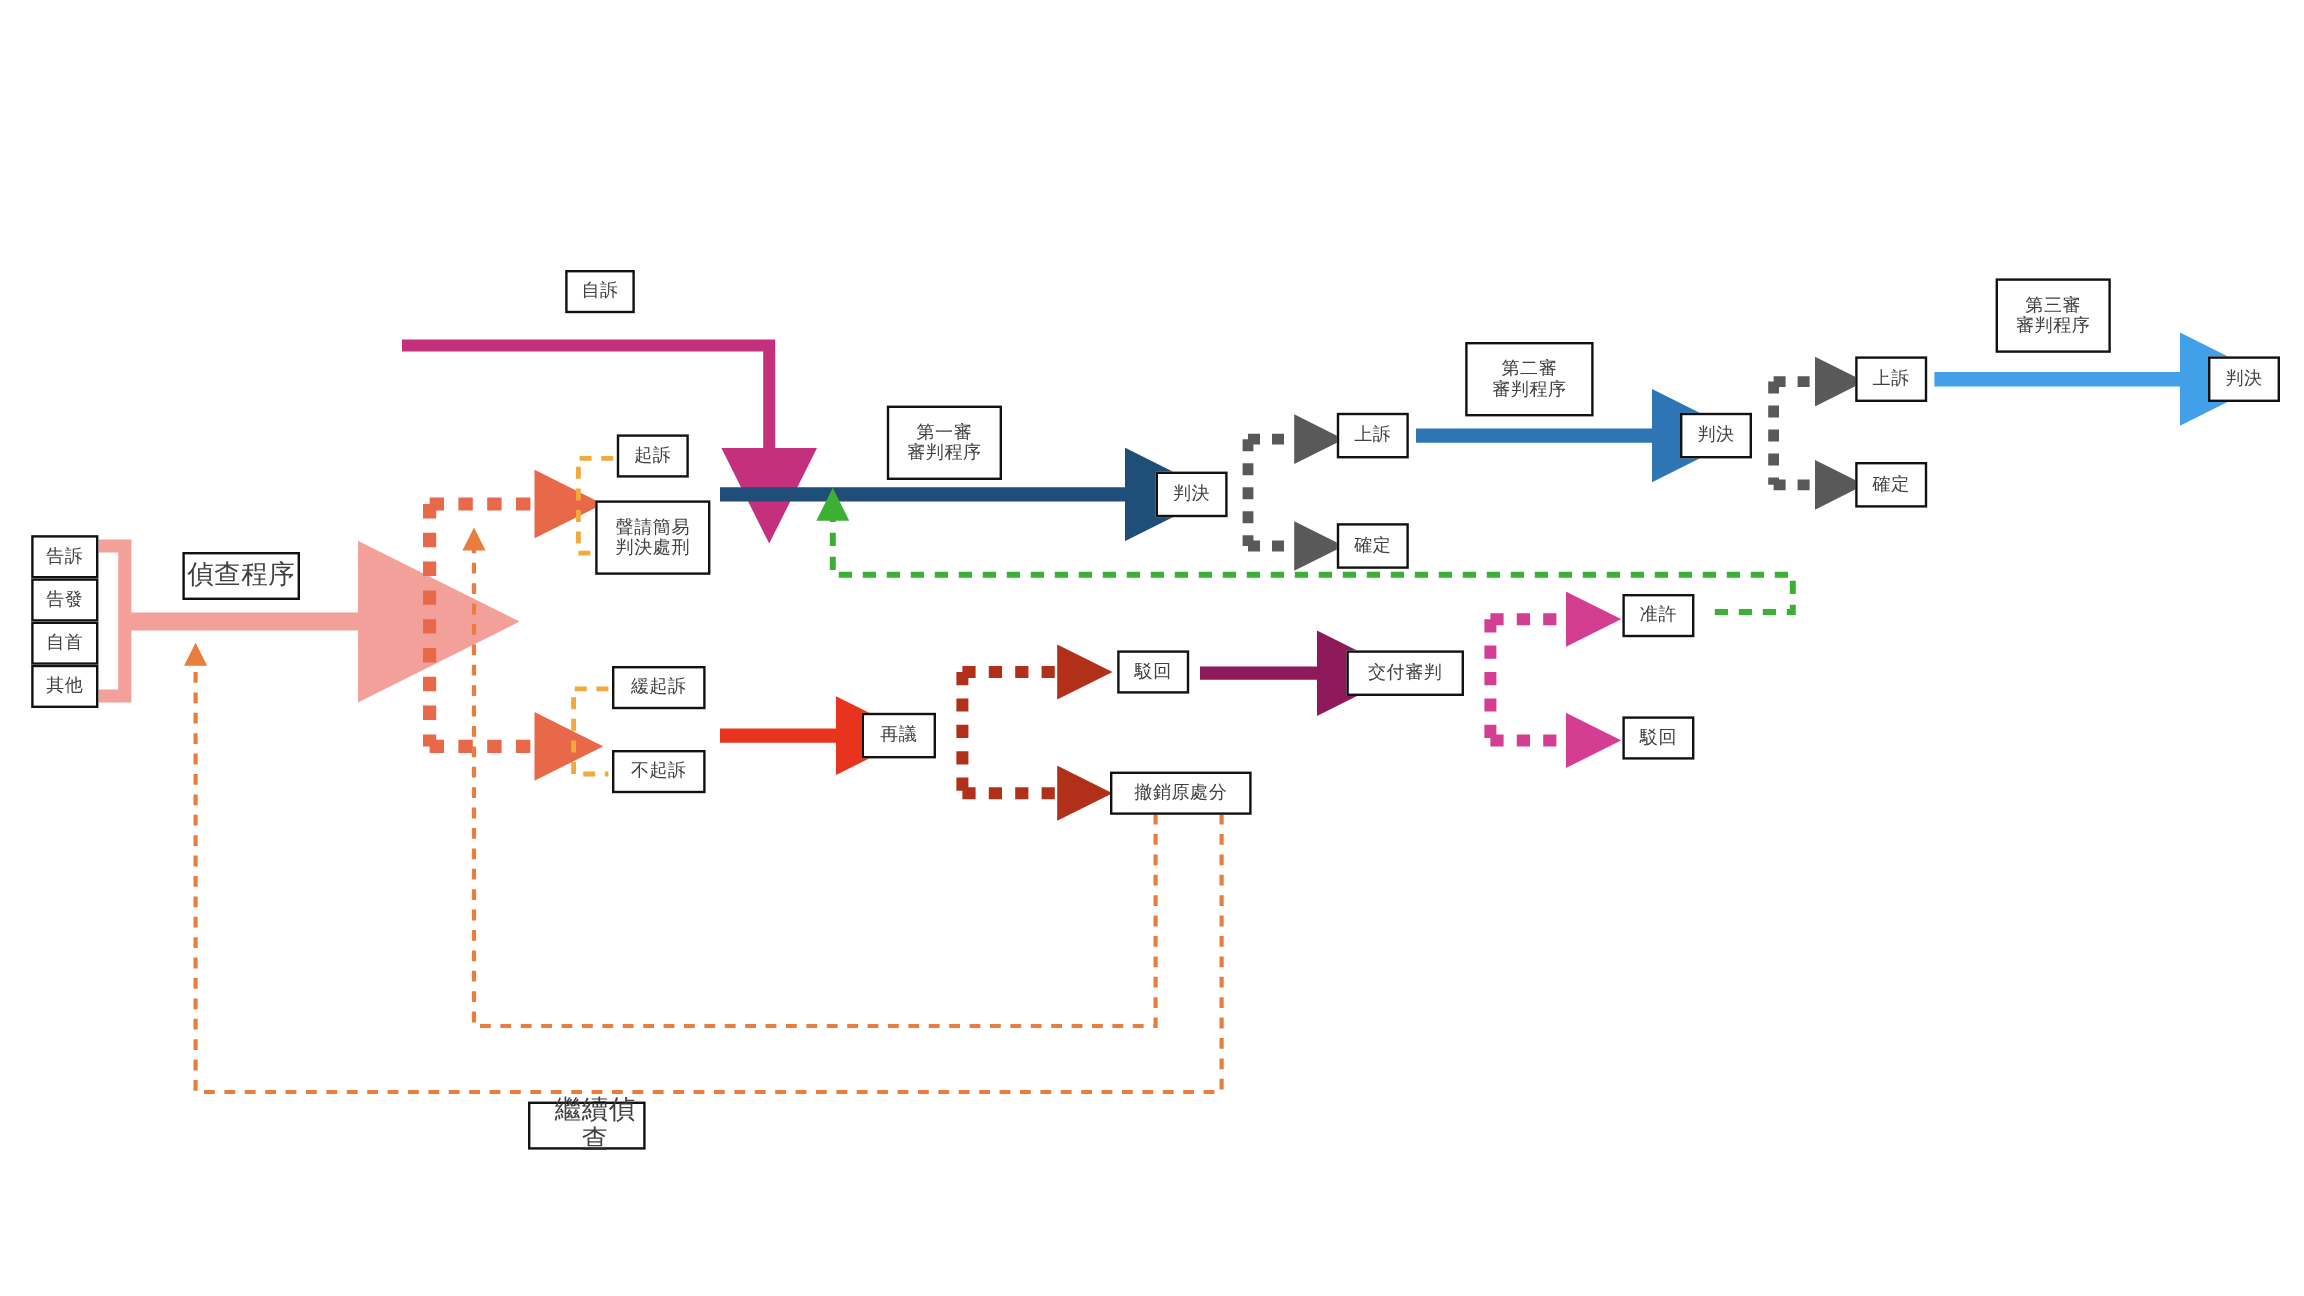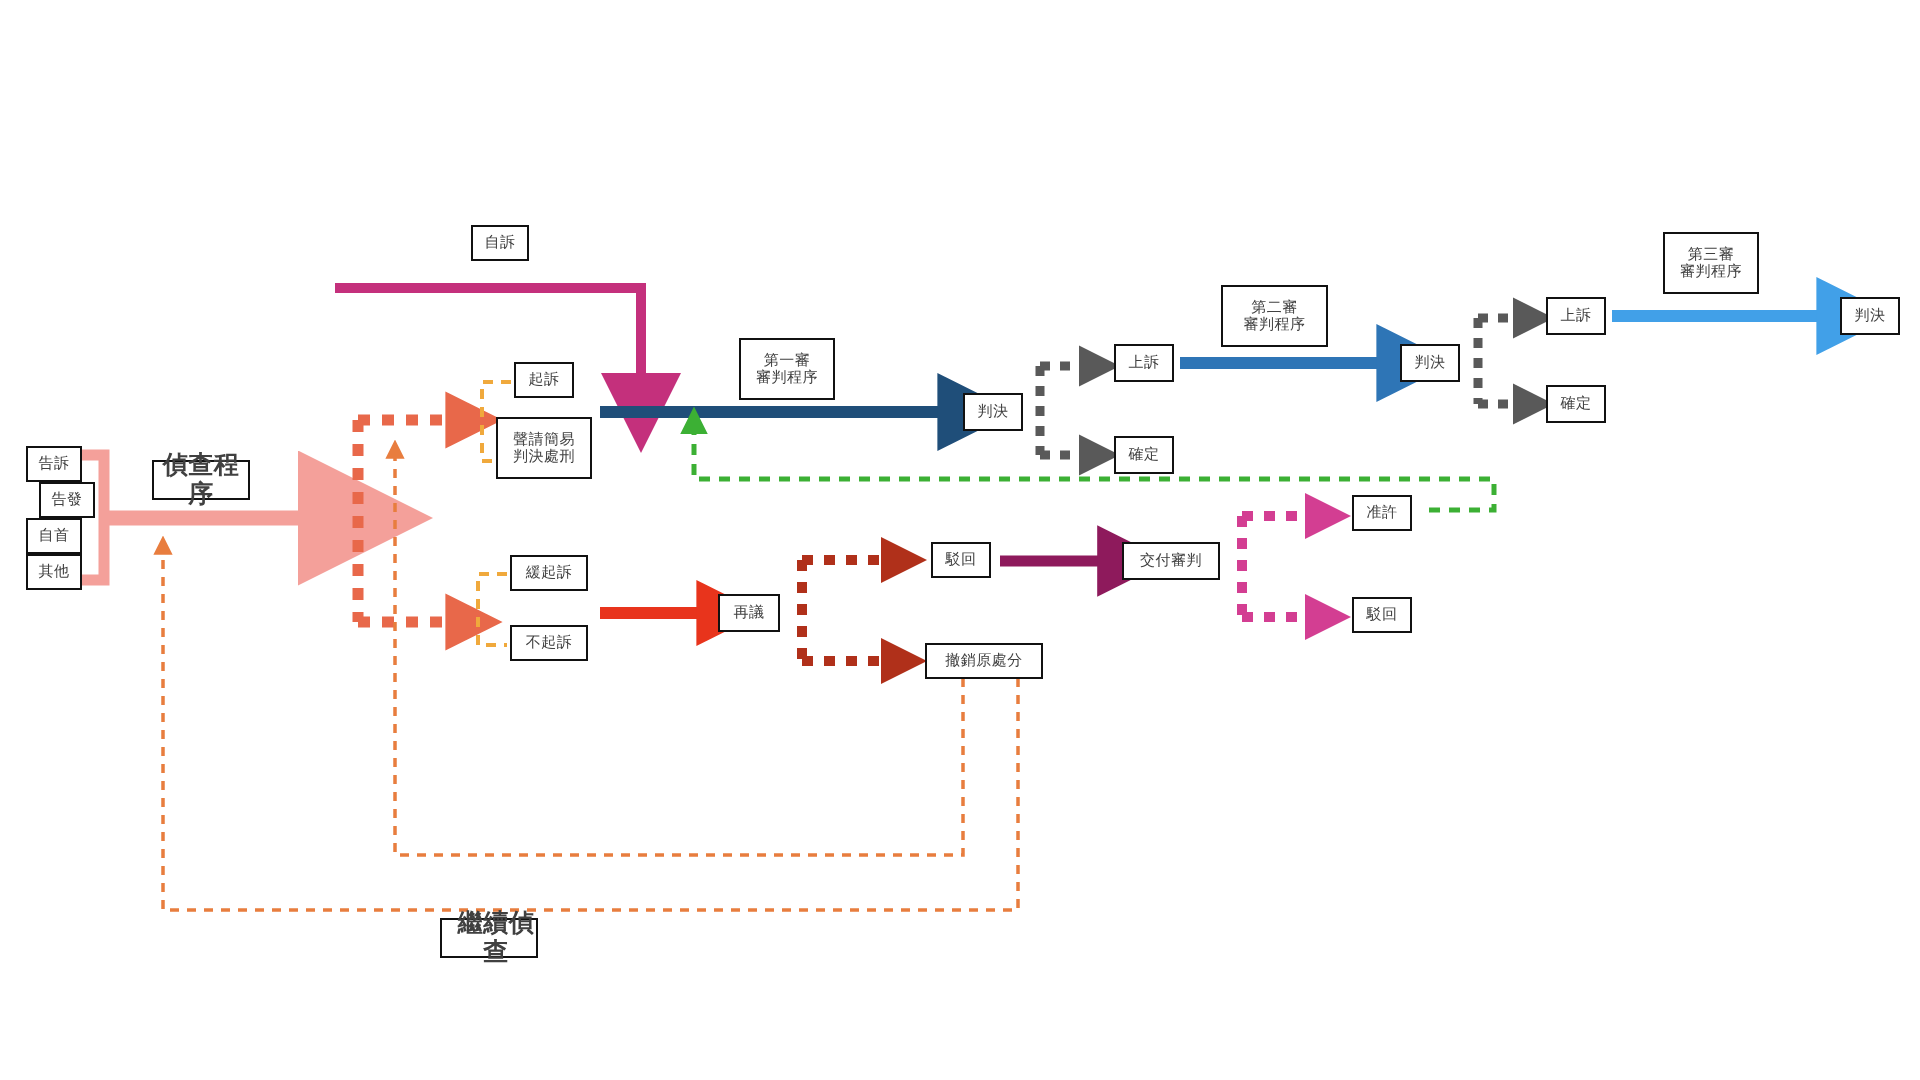--- a/index.html
+++ b/index.html
@@ -7,21 +7,21 @@
        font-family:"DejaVu Sans","Liberation Sans",sans-serif;}
   #stage{position:relative;width:1920px;height:1080px;background:#fff;}
   svg#wires{position:absolute;left:0;top:0;width:1920px;height:1080px;}
   .node{position:absolute;box-sizing:border-box;background:#ffffff;
         border:2.5px solid #111111;color:#404040;
         display:flex;align-items:center;justify-content:center;
         text-align:center;line-height:1.15;
         font-family:"DejaVu Sans","Liberation Sans",sans-serif;
         letter-spacing:0.5px;white-space:pre-line;}
   .n-sm{font-size:15px;}
-  .n-md{font-size:25px;font-weight:bold;}
+  .n-md{font-size:22px;}
 </style>
 </head>
 <body>
 
 <div id="stage">
 
   <svg id="wires" viewBox="0 0 1920 1080">
     <defs>
       <marker id="ah-pink" markerWidth="9" markerHeight="9" refX="1.2" refY="4.5" orient="auto" markerUnits="strokeWidth">
         <path d="M0,0 L9,4.5 L0,9 z" fill="#f4a09a"></path>
@@ -136,21 +136,21 @@
 
     <g>
       <path d="M963,661 L963,855 L395,855 L395,456" fill="none" stroke="#e87d3e" stroke-width="3.5" stroke-dasharray="9 8" marker-end="url(#ah-contorange)"></path>
     </g>
     <g>
       <path d="M1018,661 L1018,910 L163,910 L163,552" fill="none" stroke="#e87d3e" stroke-width="3.5" stroke-dasharray="9 8" marker-end="url(#ah-contorange)"></path>
     </g>
   </svg>
 
   <div class="node n-sm" style="left:26px;top:446px;width:56px;height:36px;">告訴</div>
-  <div class="node n-sm" style="left:26px;top:482px;width:56px;height:36px;margin-left:13px;">告發</div>
+  <div class="node n-sm" style="left:26px;top:482px;width:56px;height:36px;">告發</div>
   <div class="node n-sm" style="left:26px;top:518px;width:56px;height:36px;">自首</div>
   <div class="node n-sm" style="left:26px;top:554px;width:56px;height:36px;">其他</div>
 
   <div class="node n-md" style="left:152px;top:460px;width:98px;height:40px;">偵查程序</div>
 
   <div class="node n-sm" style="left:471px;top:225px;width:58px;height:36px;">自訴</div>
 
   <div class="node n-sm" style="left:514px;top:362px;width:60px;height:36px;">起訴</div>
   <div class="node n-sm" style="left:496px;top:417px;width:96px;height:62px;">聲請簡易
 判決處刑</div>

